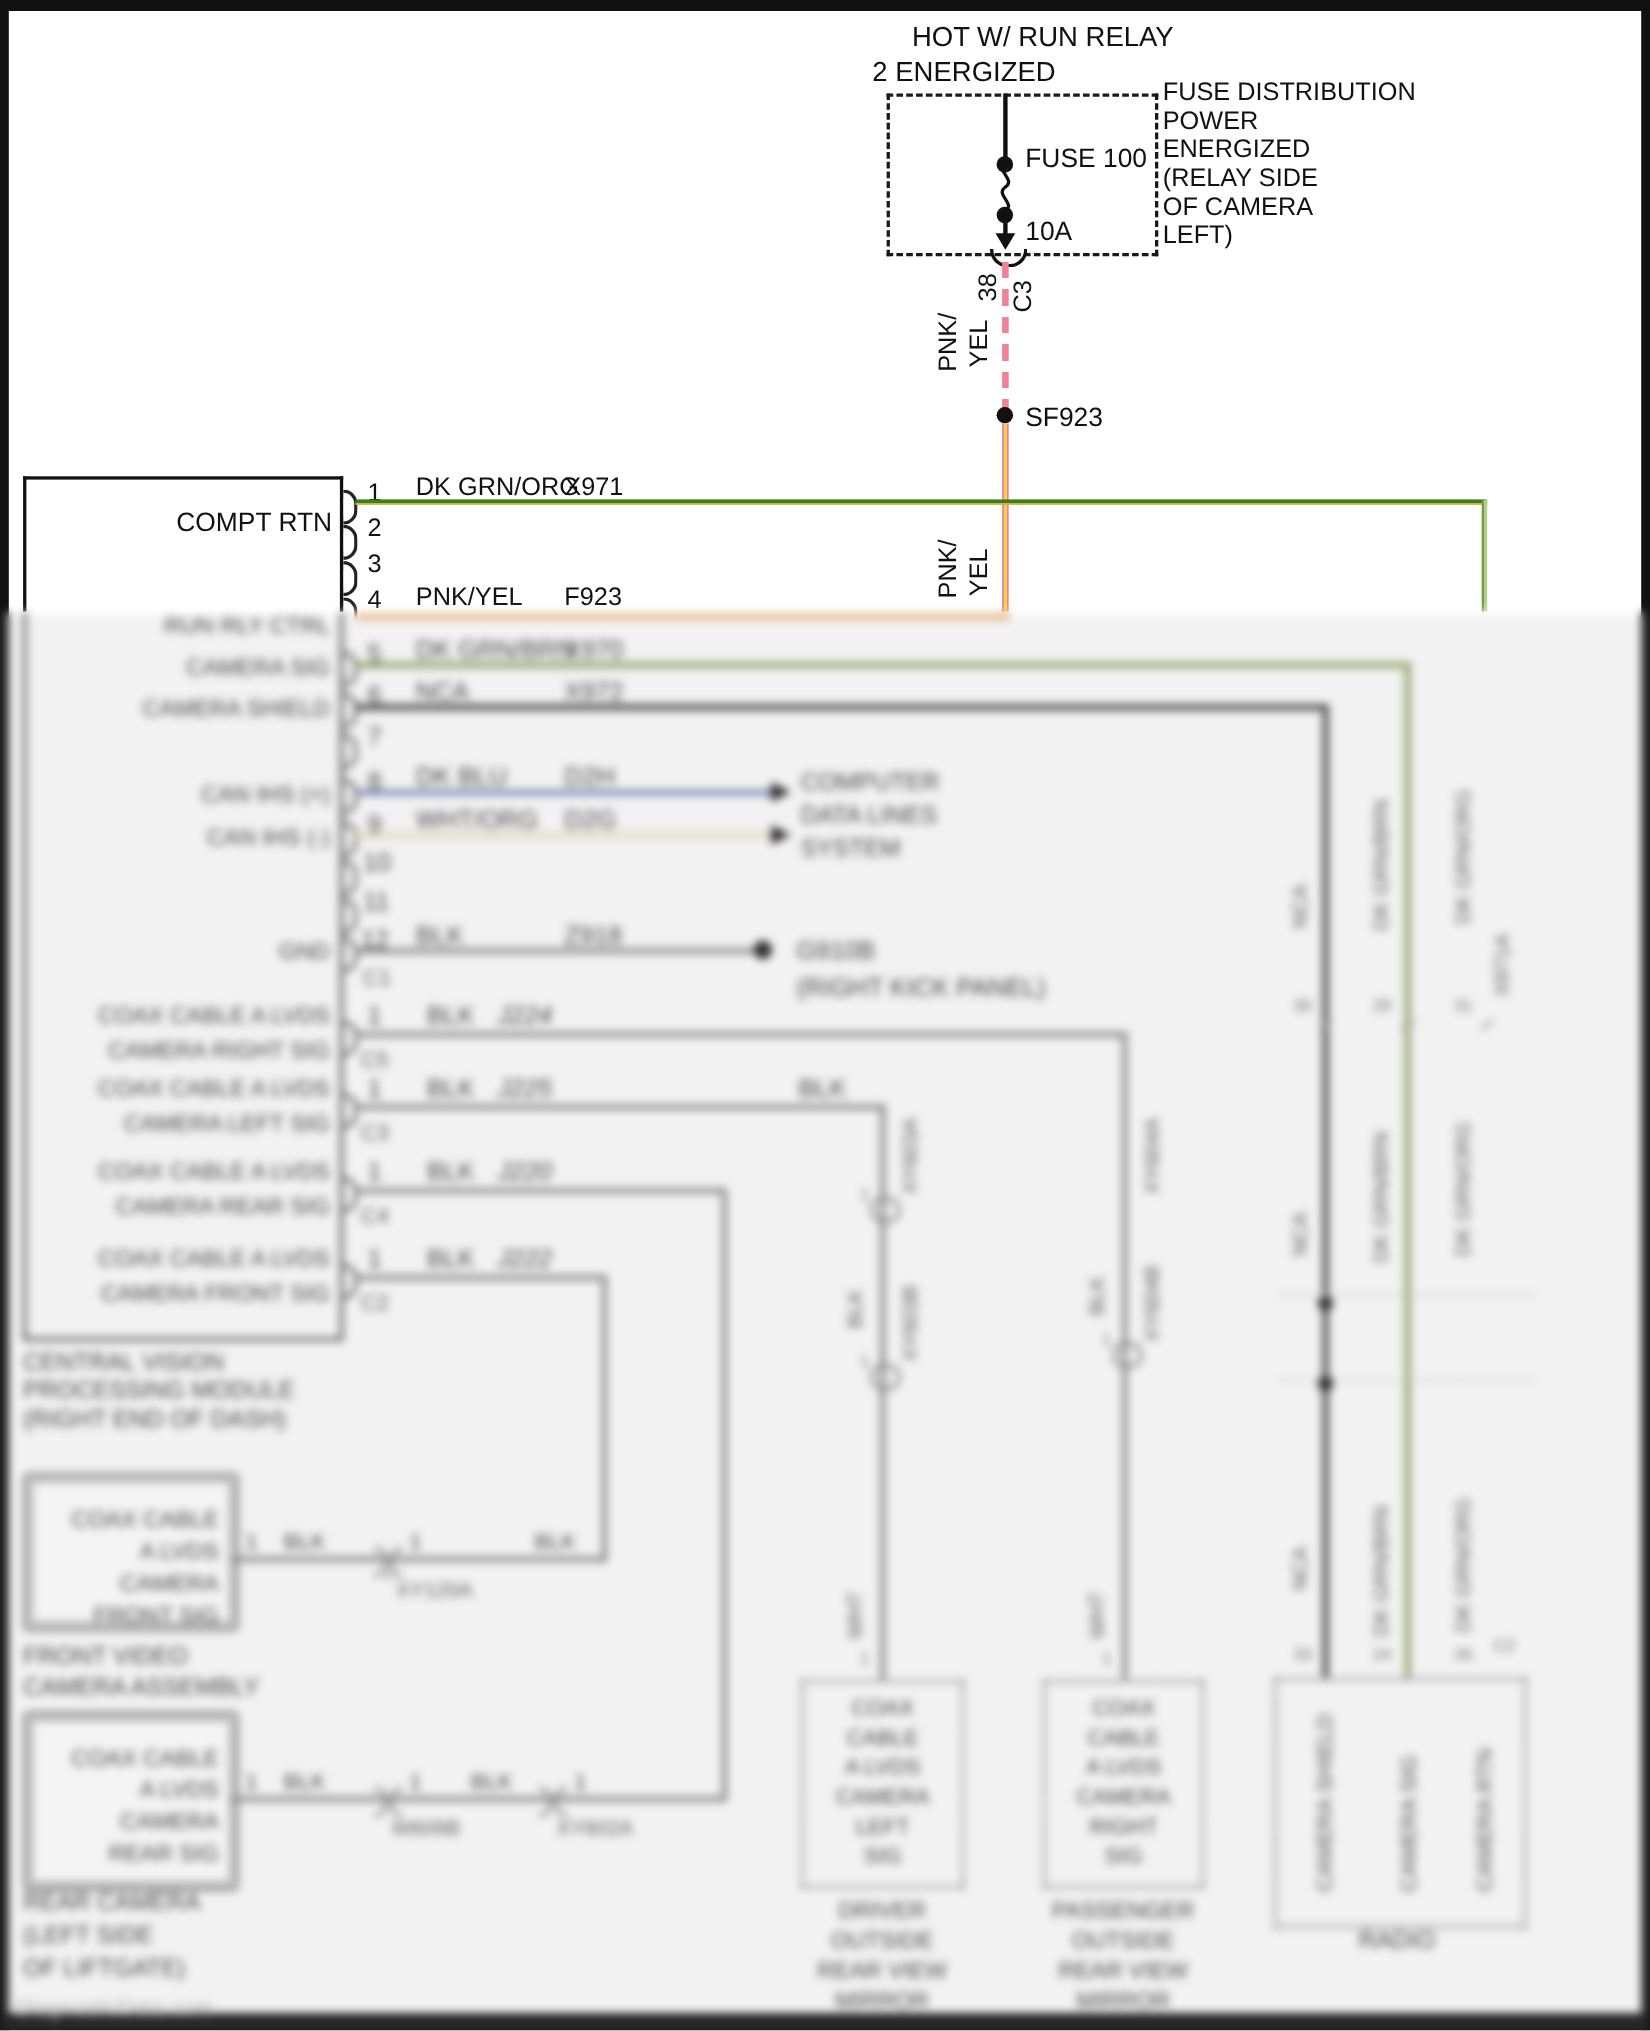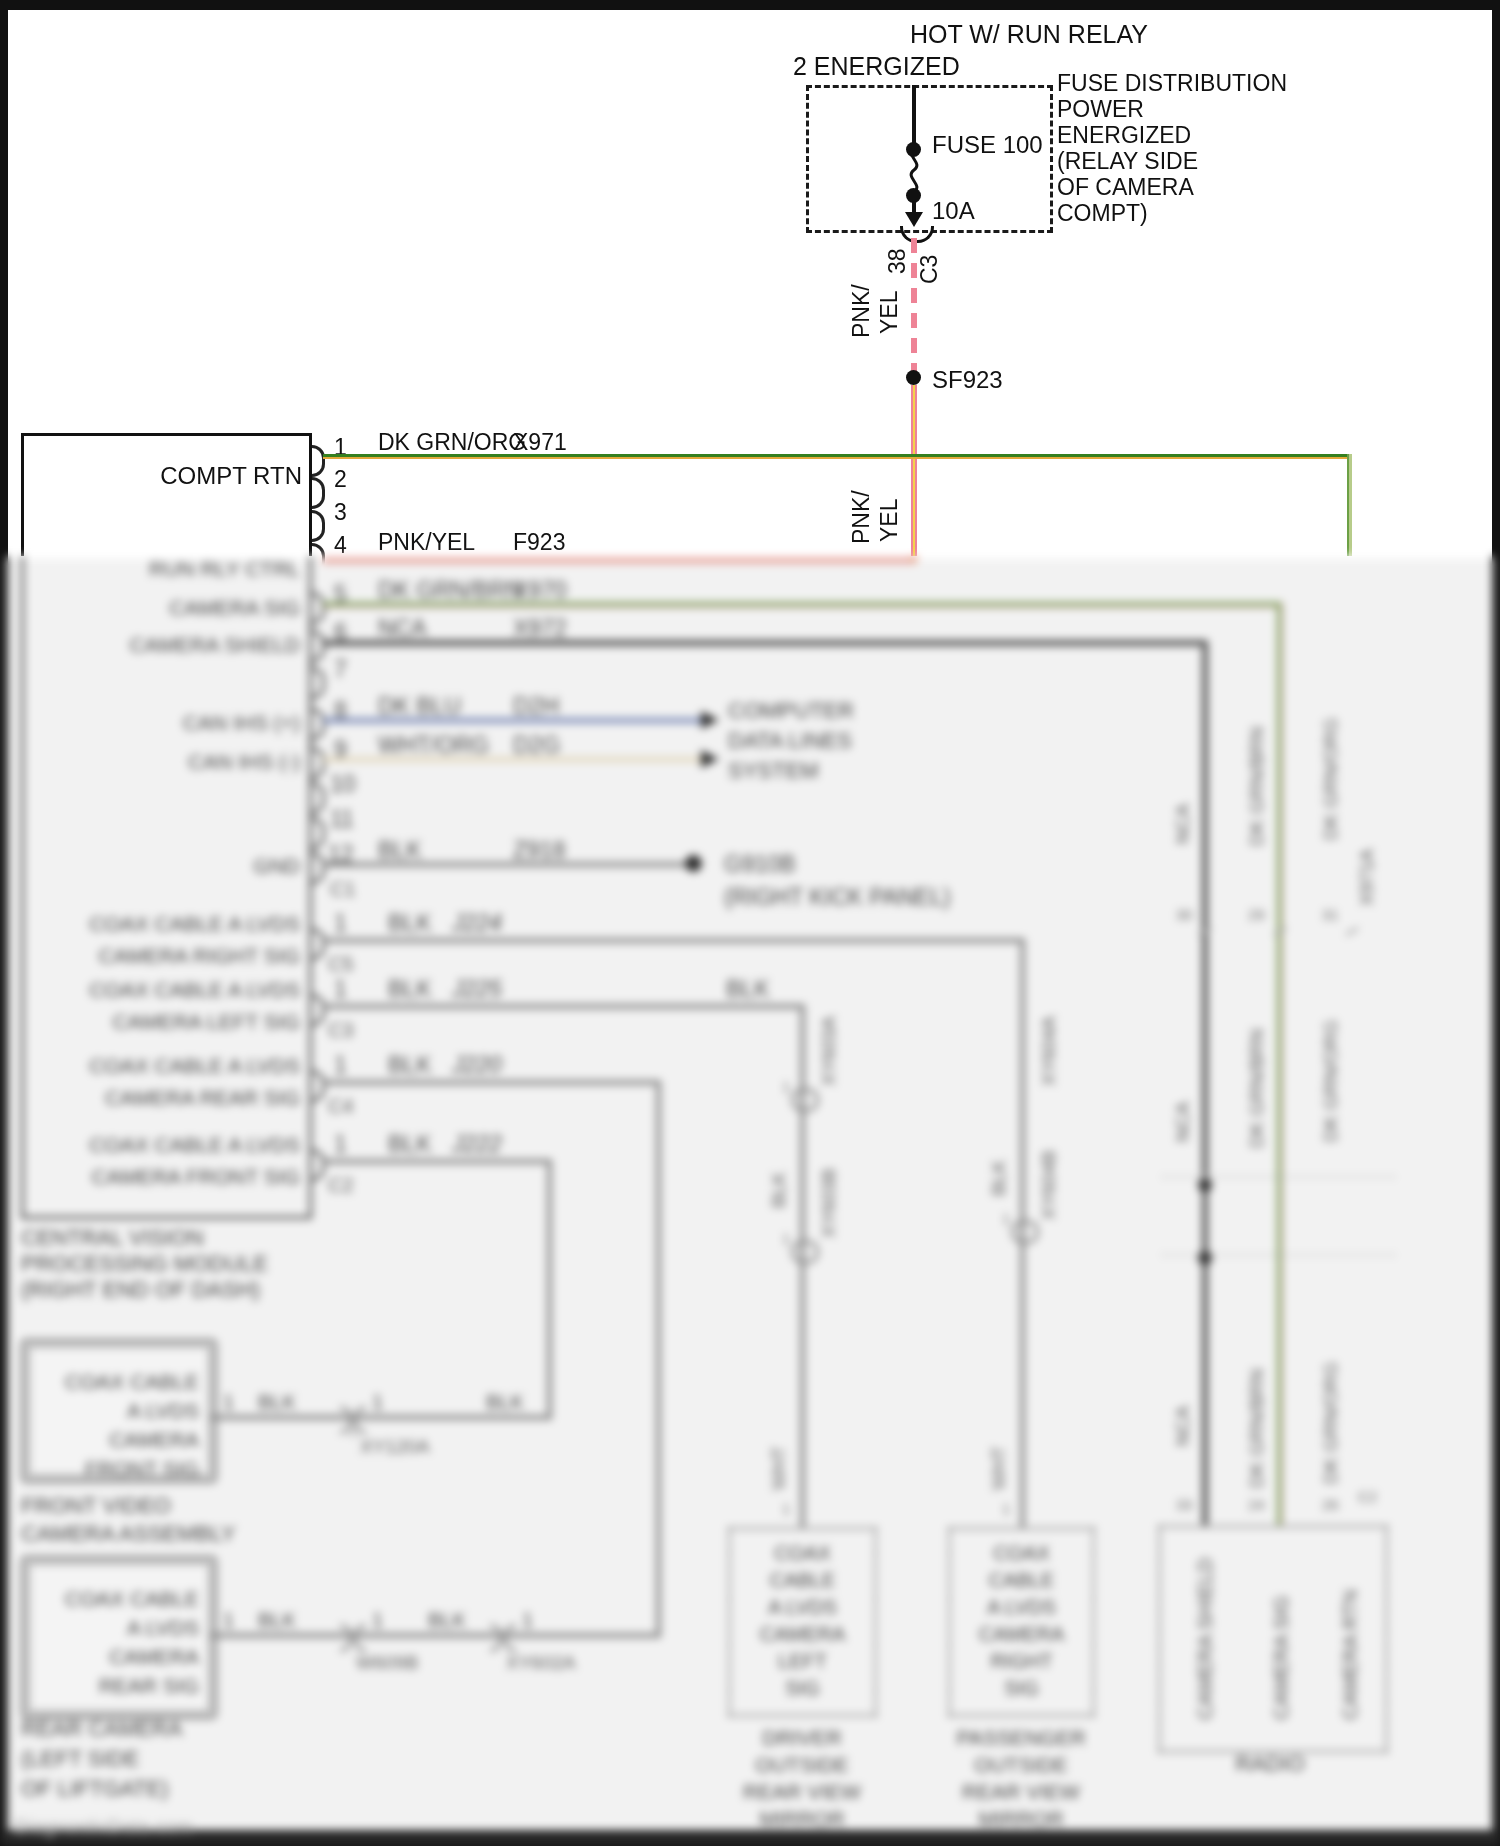--- a/index.html
+++ b/index.html
@@ -39,31 +39,31 @@
 </head>
 <body>
 
 <div id="canvas">
 
   <div class="abs" style="left:0;top:0;width:1500px;height:10px;background:#111;"></div>
   <div class="abs" style="left:0;top:0;width:8px;height:1846px;background:#111;"></div>
   <div class="abs" style="left:1492px;top:0;width:8px;height:1846px;background:#111;"></div>
   <div class="abs" style="left:0;top:1832px;width:1500px;height:14px;background:#111;"></div>
 
-  <div class="t" style="left:748px;top:20px;width:400px;text-align:right;font-size:25px;">HOT W/ RUN RELAY</div>
+  <div class="t" style="left:748px;top:20px;width:400px;text-align:center;font-size:25px;">HOT W/ RUN RELAY</div>
   <div class="t" style="left:793px;top:52px;font-size:25px;">2 ENERGIZED</div>
 
   <div class="abs" style="left:806px;top:85px;width:241px;height:142px;border:3px dashed #1a1a1a;"></div>
   <div class="abs" style="left:1057px;top:70px;font-size:23px;line-height:26px;">
     <span style="display:block">FUSE DISTRIBUTION</span>
     <span style="display:block">POWER</span>
     <span style="display:block">ENERGIZED</span>
     <span style="display:block">(RELAY SIDE</span>
     <span style="display:block">OF CAMERA</span>
-    <span style="display:block">COMPT)</span>
+    <span style="display:block">LEFT)</span>
   </div>
 
   <div class="wire" style="left:912px;top:85px;width:4px;height:62px;background:#111;"></div>
   <div class="dot" style="left:906px;top:142px;"></div>
   <svg class="abs" style="left:902px;top:148px;" width="24" height="44" viewBox="0 0 24 44">
     <path d="M12 0 C 2 7, 22 15, 12 22 C 2 29, 22 37, 12 44" stroke="#111" stroke-width="3" fill="none"></path>
   </svg>
   <div class="dot" style="left:906px;top:188px;"></div>
   <div class="wire" style="left:912px;top:196px;width:4px;height:18px;background:#111;"></div>
   <div class="arrow-d" style="left:905px;top:212px;"></div>

